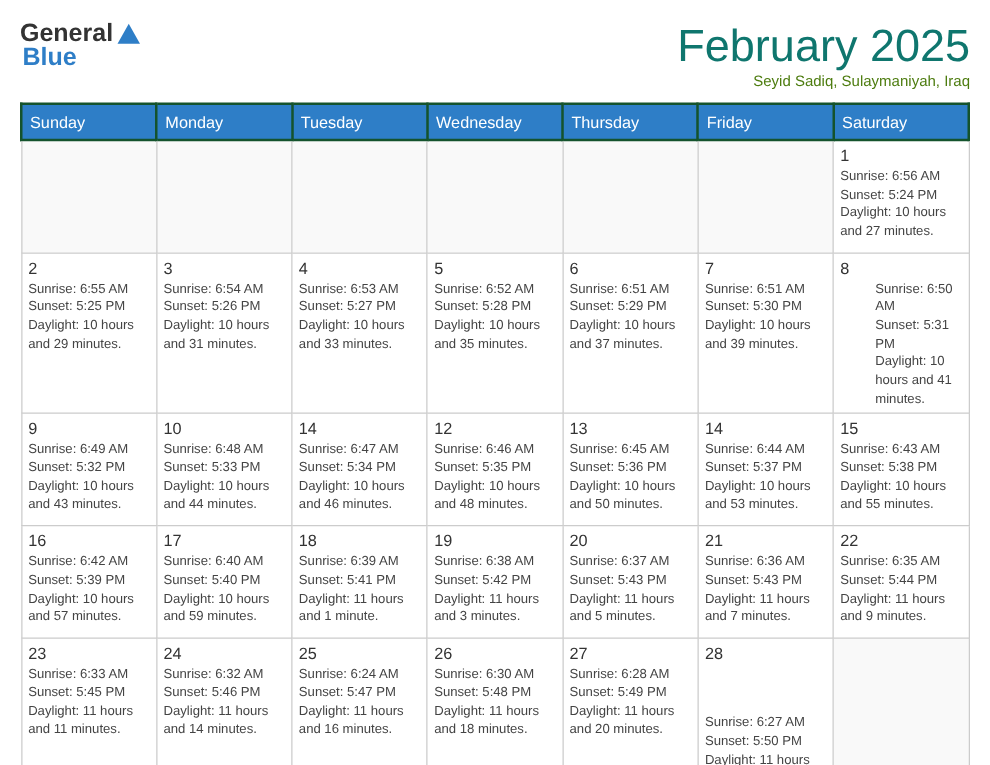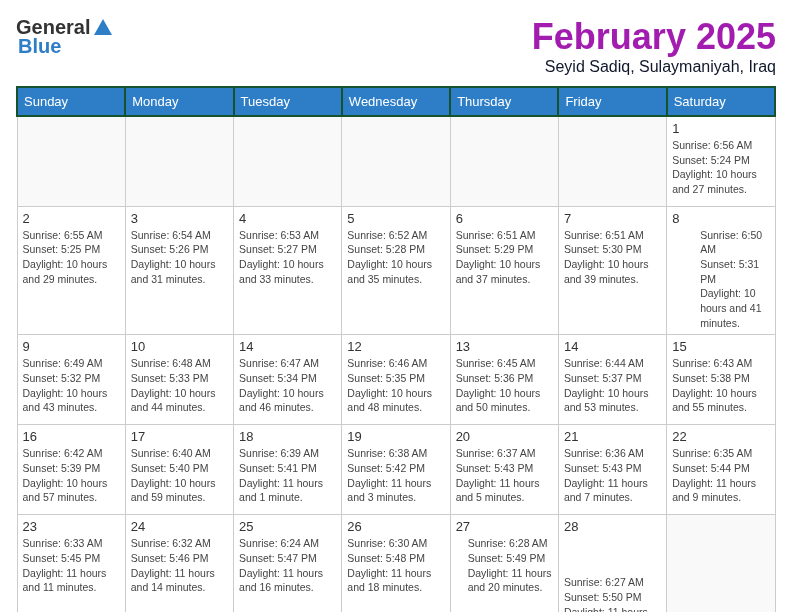--- a/index.html
+++ b/index.html
@@ -23,26 +23,26 @@
     }
     .logo-text {
       display: flex;
       align-items: center;
     }
     .title-block {
       text-align: right;
     }
     .month-title {
       font-size: 36px;
-      font-weight: bold;
-      color: #a21caf;
+      font-weight: normal;
+      color: #0f766e;
     }
     .subtitle {
-      font-size: 16px;
-      color: #0f172a;
+      font-size: 12px;
+      color: #4d7c0f;
     }
     .calendar {
       width: 100%;
       border-collapse: collapse;
       font-size: 11px;
     }
     .calendar th {
       background-color: #2e7ec7;
       color: #fff;
       text-align: left;
@@ -273,21 +273,21 @@
 Daylight: 11 hours and 16 minutes.</div>
         </td>
         <td>
           <span class="day-num">26</span>
           <div class="day-info" style="white-space: pre-line;">Sunrise: 6:30 AM
 Sunset: 5:48 PM
 Daylight: 11 hours and 18 minutes.</div>
         </td>
         <td>
           <span class="day-num">27</span>
-          <div class="day-info" style="white-space: pre-line; margin-left: 12px;">Sunrise: 6:28 AM
+          <div class="day-info" style="white-space: pre-line;">Sunrise: 6:28 AM
 Sunset: 5:49 PM
 Daylight: 11 hours and 20 minutes.</div>
         </td>
         <td>
           <span class="day-num">28</span>
           <div class="day-info" style="white-space: pre-line; margin-top: 41px;">Sunrise: 6:27 AM
 Sunset: 5:50 PM
 Daylight: 11 hours and 22 minutes.</div>
         </td>
         <td class="empty"></td>

